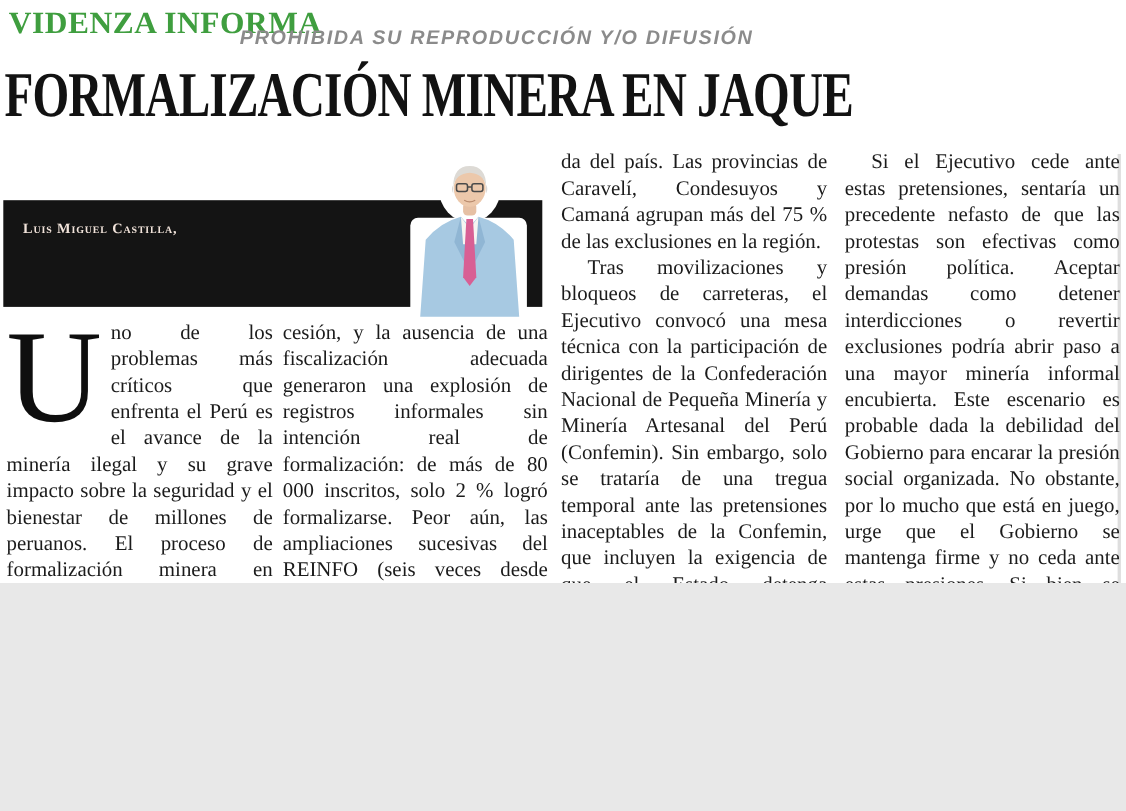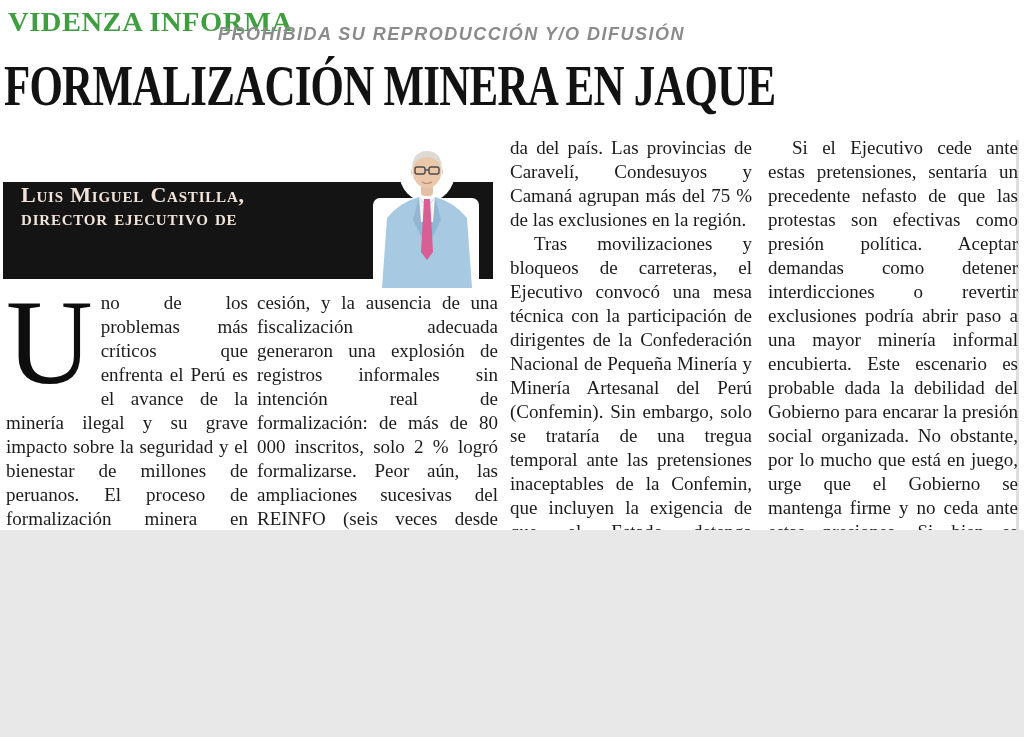--- a/index.html
+++ b/index.html
@@ -33,25 +33,25 @@
     white-space:nowrap;letter-spacing:-1px;
     transform:scaleX(0.74);transform-origin:0 0;
   }
   
   .author-box{
     position:absolute;left:3px;top:182px;
     width:490px;height:97px;
     background:#141414;
   }
   .author-lines{
-    position:absolute;left:18px;top:1px;
+    position:absolute;left:18px;top:14px;
     color:#f1e3da;
     font-variant:small-caps;
     font-weight:bold;
-    font-size:22px;line-height:23px;letter-spacing:0.8px;
+    font-size:13px;line-height:23px;letter-spacing:0.8px;
     font-family:"Liberation Serif",serif;
   }
   
   .portrait{
     position:absolute;left:372px;top:142px;
     width:110px;height:147px;
   }
   
   .scan-edge{
     position:absolute;right:5px;top:140px;
@@ -83,21 +83,20 @@
 
 <div class="page">
 
   <div class="brand">VIDENZA INFORMA</div>
   <div class="watermark">PROHIBIDA SU REPRODUCCIÓN  Y/O DIFUSIÓN</div>
   <h1 class="headline" style="margin:0;">FORMALIZACIÓN MINERA EN JAQUE</h1>
 
   <div class="author-box">
     <div class="author-lines">
       <div>Luis Miguel Castilla,</div>
-      <div>director ejecutivo de</div>
     </div>
   </div>
 
   <svg class="portrait" viewBox="0 0 110 147" xmlns="http://www.w3.org/2000/svg">
 
     <rect x="1" y="56" width="106" height="90" rx="7" fill="#ffffff"></rect>
     <ellipse cx="55" cy="30" rx="28" ry="30" fill="#ffffff"></ellipse>
 
     <path d="M10,146 L15,76 Q28,60 47,55 L55,64 L63,55 Q82,60 95,76 L100,146 Z" fill="#a7c9e2"></path>
 

